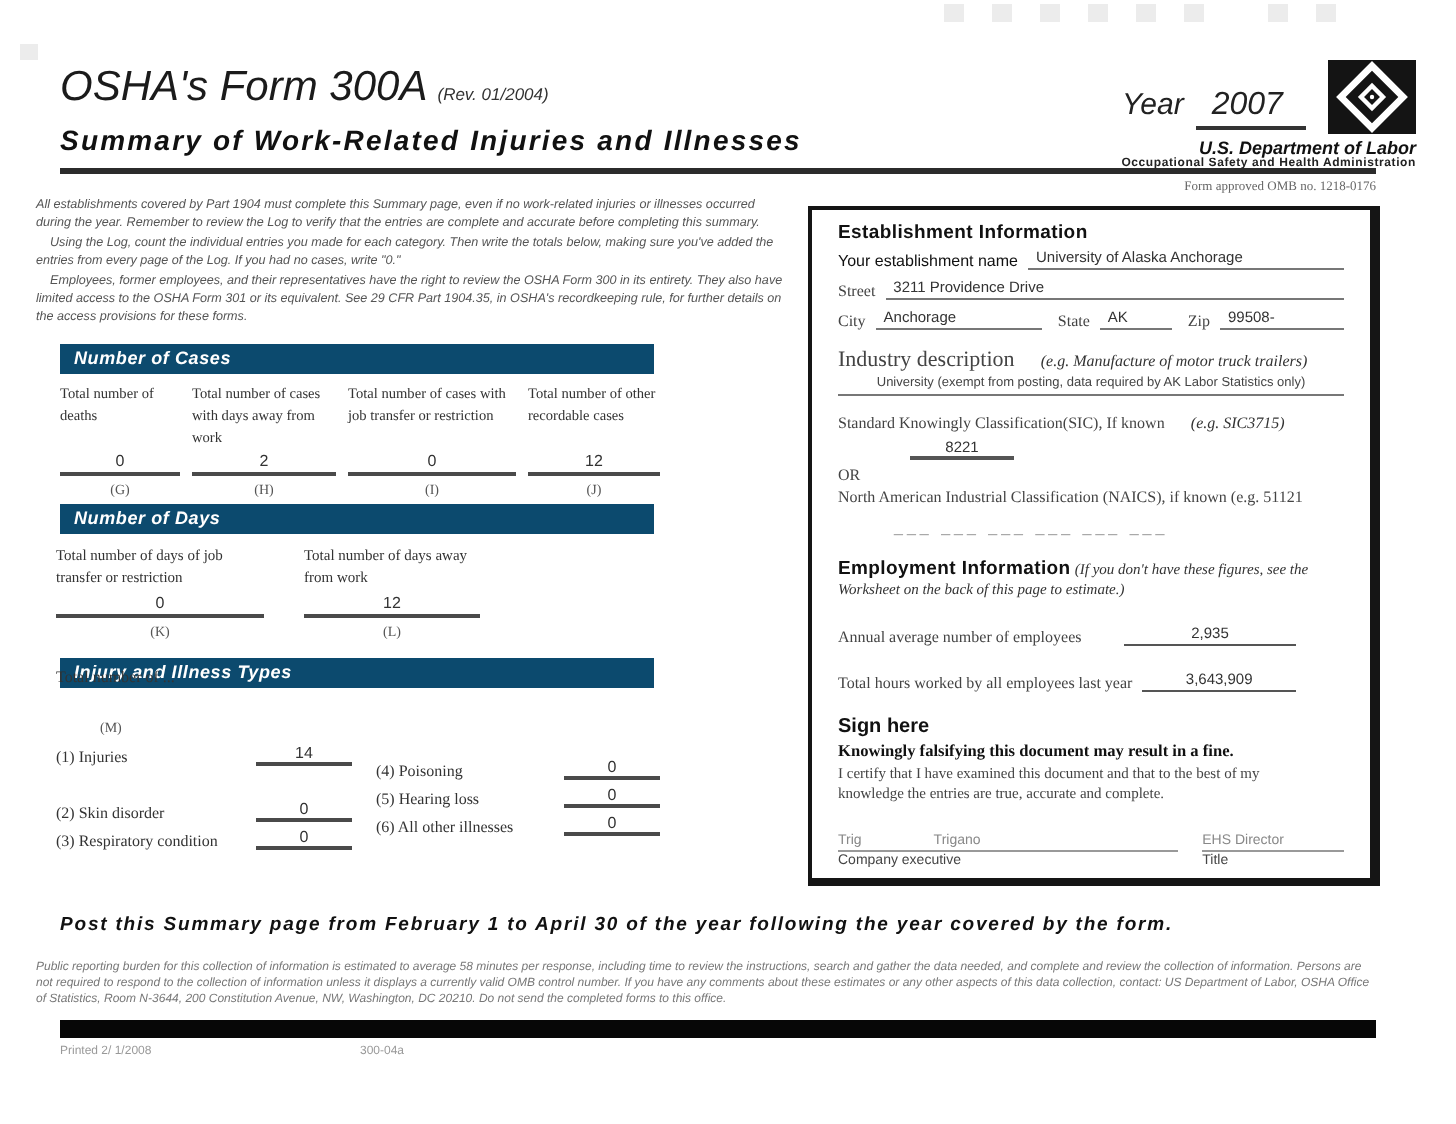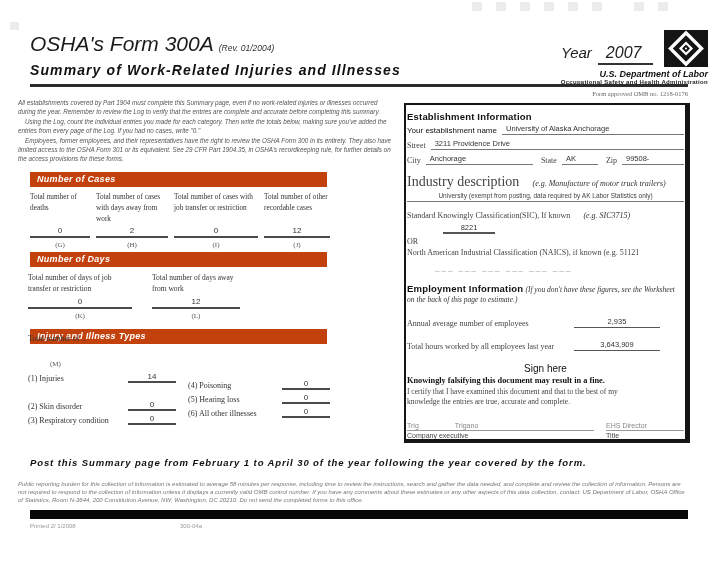--- a/index.html
+++ b/index.html
@@ -15,21 +15,21 @@
   .year-value{display:inline-block;border-bottom:2px solid #333;padding:0 12px 1px 8px;margin-left:6px;font-size:16px;}
   .logo{position:absolute;left:663px;top:30px;}
   .dol-name{position:absolute;left:440px;top:69px;width:268px;text-align:right;font-weight:bold;font-style:italic;font-size:9px;color:#111;}
   .dol-sub{position:absolute;left:440px;top:79px;width:268px;text-align:right;font-weight:bold;font-size:6px;letter-spacing:.3px;color:#222;}
   .omb{position:absolute;left:440px;top:90px;width:248px;text-align:right;font-size:6.5px;color:#666;font-family:"Liberation Serif",serif;}
   
   .intro{position:absolute;left:18px;top:98px;width:376px;font-size:6.3px;font-style:italic;color:#555;line-height:9.4px;}
   .intro p{margin:0;}
   .intro p + p{text-indent:7px;}
   
-  .bar{position:absolute;left:30px;width:297px;height:15px;background:#c2410c;color:#fff;font-weight:bold;font-style:italic;
+  .bar{position:absolute;left:30px;width:297px;height:15px;background:#0c4a6e;color:#fff;font-weight:bold;font-style:italic;
        font-size:9px;line-height:15px;padding-left:7px;box-sizing:border-box;letter-spacing:.3px;}
   .noc-bar{top:172px;} .nod-bar{top:252px;} .iit-bar{top:329px;}
   
   .noc-cols{position:absolute;left:30px;top:191px;width:300px;display:flex;justify-content:space-between;}
   .ncol{display:flex;flex-direction:column;}
   .ncol.c1{width:60px;} .ncol.c2{width:72px;} .ncol.c3{width:84px;} .ncol.c4{width:66px;}
   .ncol-label{font-family:"Liberation Serif",serif;font-size:7.3px;line-height:11px;color:#333;height:35px;}
   .ncol-value{text-align:center;font-size:8px;color:#333;border-bottom:2px solid #4a4a4a;padding-bottom:1px;}
   .ncol-letter{text-align:center;font-family:"Liberation Serif",serif;font-size:7px;color:#555;margin-top:3px;}
   .nod-cols{position:absolute;left:28px;top:272px;display:flex;gap:20px;}
@@ -40,42 +40,42 @@
   .iit-total{position:absolute;left:28px;top:334px;font-family:"Liberation Serif",serif;font-size:8px;color:#333;}
   .iit-m{position:absolute;left:50px;top:360px;font-family:"Liberation Serif",serif;font-size:7px;color:#555;}
   .iit-grid{position:absolute;left:28px;top:369px;width:302px;display:flex;justify-content:space-between;align-items:center;}
   .iit-col{display:flex;flex-direction:column;}
   .iit-col.left{width:148px;} .iit-col.right{width:142px;}
   .iit-item{display:flex;align-items:flex-end;height:14px;}
   .iit-label{font-family:"Liberation Serif",serif;font-size:8px;color:#333;flex:1;white-space:nowrap;}
   .iit-value{width:48px;text-align:center;font-size:8px;color:#333;border-bottom:2px solid #4a4a4a;}
   
   .panel{position:absolute;left:404px;top:103px;width:286px;height:340px;box-sizing:border-box;
-         border:2px solid #151515;border-right-width:5px;border-bottom-width:4px;padding:6px 1px;overflow:hidden;font-size:7.5px;}
+         border:2px solid #151515;border-right-width:5px;border-bottom-width:4px;padding:6px 13px;overflow:hidden;font-size:7.5px;}
   .p-title{font-size:9.5px;font-weight:bold;color:#111;letter-spacing:.2px;}
   .field-row{display:flex;align-items:flex-end;margin-top:4px;}
   .f-label-bold{font-weight:normal;font-size:8px;white-space:nowrap;margin-right:5px;color:#111;}
   .f-label-serif{font-family:"Liberation Serif",serif;font-size:8px;color:#444;white-space:nowrap;margin-right:5px;}
   .f-value{border-bottom:1.5px solid #777;padding:0 2px 1px 4px;color:#333;font-size:7.5px;min-height:8px;}
   .grow{flex:1;}
   .w-state{width:30px;} .w-zip{width:56px;}
   .ind-label-row{margin-top:9px;white-space:nowrap;}
   .example{font-family:"Liberation Serif",serif;font-style:italic;font-size:8px;color:#333;margin-left:6px;}
   .ind-value{text-align:center;font-size:6.5px;color:#444;border-bottom:1.5px solid #777;padding-bottom:2px;margin-top:2px;}
   .sic-row{margin-top:9px;white-space:nowrap;}
   .sic-value{width:52px;margin-left:36px;text-align:center;border-bottom:2px solid #555;font-size:7.5px;color:#333;margin-top:3px;}
   .or-label{font-family:"Liberation Serif",serif;font-size:8px;color:#444;margin-top:3px;}
   .naics-label{font-family:"Liberation Serif",serif;font-size:8px;color:#444;margin-top:2px;white-space:nowrap;overflow:hidden;}
   .naics-blanks{color:#999;letter-spacing:2px;margin:6px 0 0 28px;font-size:8px;}
   .emp-head{margin-top:12px;line-height:10px;}
   .emp-note{font-family:"Liberation Serif",serif;font-style:italic;font-size:7.5px;color:#333;}
   .emp-row{display:flex;align-items:flex-end;margin-top:12px;}
   .emp-row .f-label-serif{flex:1;}
   .emp-value{width:86px;margin-right:24px;text-align:center;border-bottom:1.5px solid #555;font-size:7.5px;color:#333;padding-bottom:1px;}
-  .sign-title{margin-top:12px;font-size:10px;font-weight:normal;color:#111;text-align:center;}
+  .sign-title{margin-top:12px;font-size:10px;font-weight:bold;color:#111;}
   .sign-warning{font-family:"Liberation Serif",serif;font-weight:bold;font-size:8.3px;color:#111;margin-top:2px;}
   .sign-certify{font-family:"Liberation Serif",serif;font-size:7.5px;color:#444;margin-top:2px;line-height:9.5px;width:232px;}
   .sig-row{display:flex;gap:12px;margin-top:14px;}
   .sig-row2{display:flex;gap:12px;margin-top:7px;}
   .sig-field{border-bottom:1px solid #999;display:flex;font-size:7px;color:#888;padding-bottom:1px;min-height:9px;align-items:flex-end;}
   .sig-f1{flex:2.4;} .sig-f2{flex:1;}
   .sig-gap{margin-left:36px;}
   .sig-labels{display:flex;gap:12px;margin-top:1px;font-size:7px;color:#444;}
   .sig-l1{flex:2.4;} .sig-l2{flex:1;}
   .phone-val{font-size:6.5px;}
@@ -219,21 +219,21 @@
     <div class="field-row">
       <span class="f-label-serif">City</span>
       <span class="f-value grow">Anchorage</span>
       <span class="f-label-serif" style="margin-left:8px;">State</span>
       <span class="f-value w-state">AK</span>
       <span class="f-label-serif" style="margin-left:8px;">Zip</span>
       <span class="f-value w-zip">99508-</span>
     </div>
 
     <div class="ind-label-row">
-      <span class="f-label-serif" style="font-size:14px;">Industry description</span>
+      <span class="f-label-serif" style="font-size:11px;">Industry description</span>
       <span class="example">(e.g. Manufacture of motor truck trailers)</span>
     </div>
     <div class="ind-value">University (exempt from posting, data required by AK Labor Statistics only)</div>
 
     <div class="sic-row">
       <span class="f-label-serif">Standard Knowingly Classification(SIC), If known</span>
       <span class="example">(e.g. SIC3715)</span>
     </div>
     <div class="sic-value">8221</div>
     <div class="or-label">OR</div>

